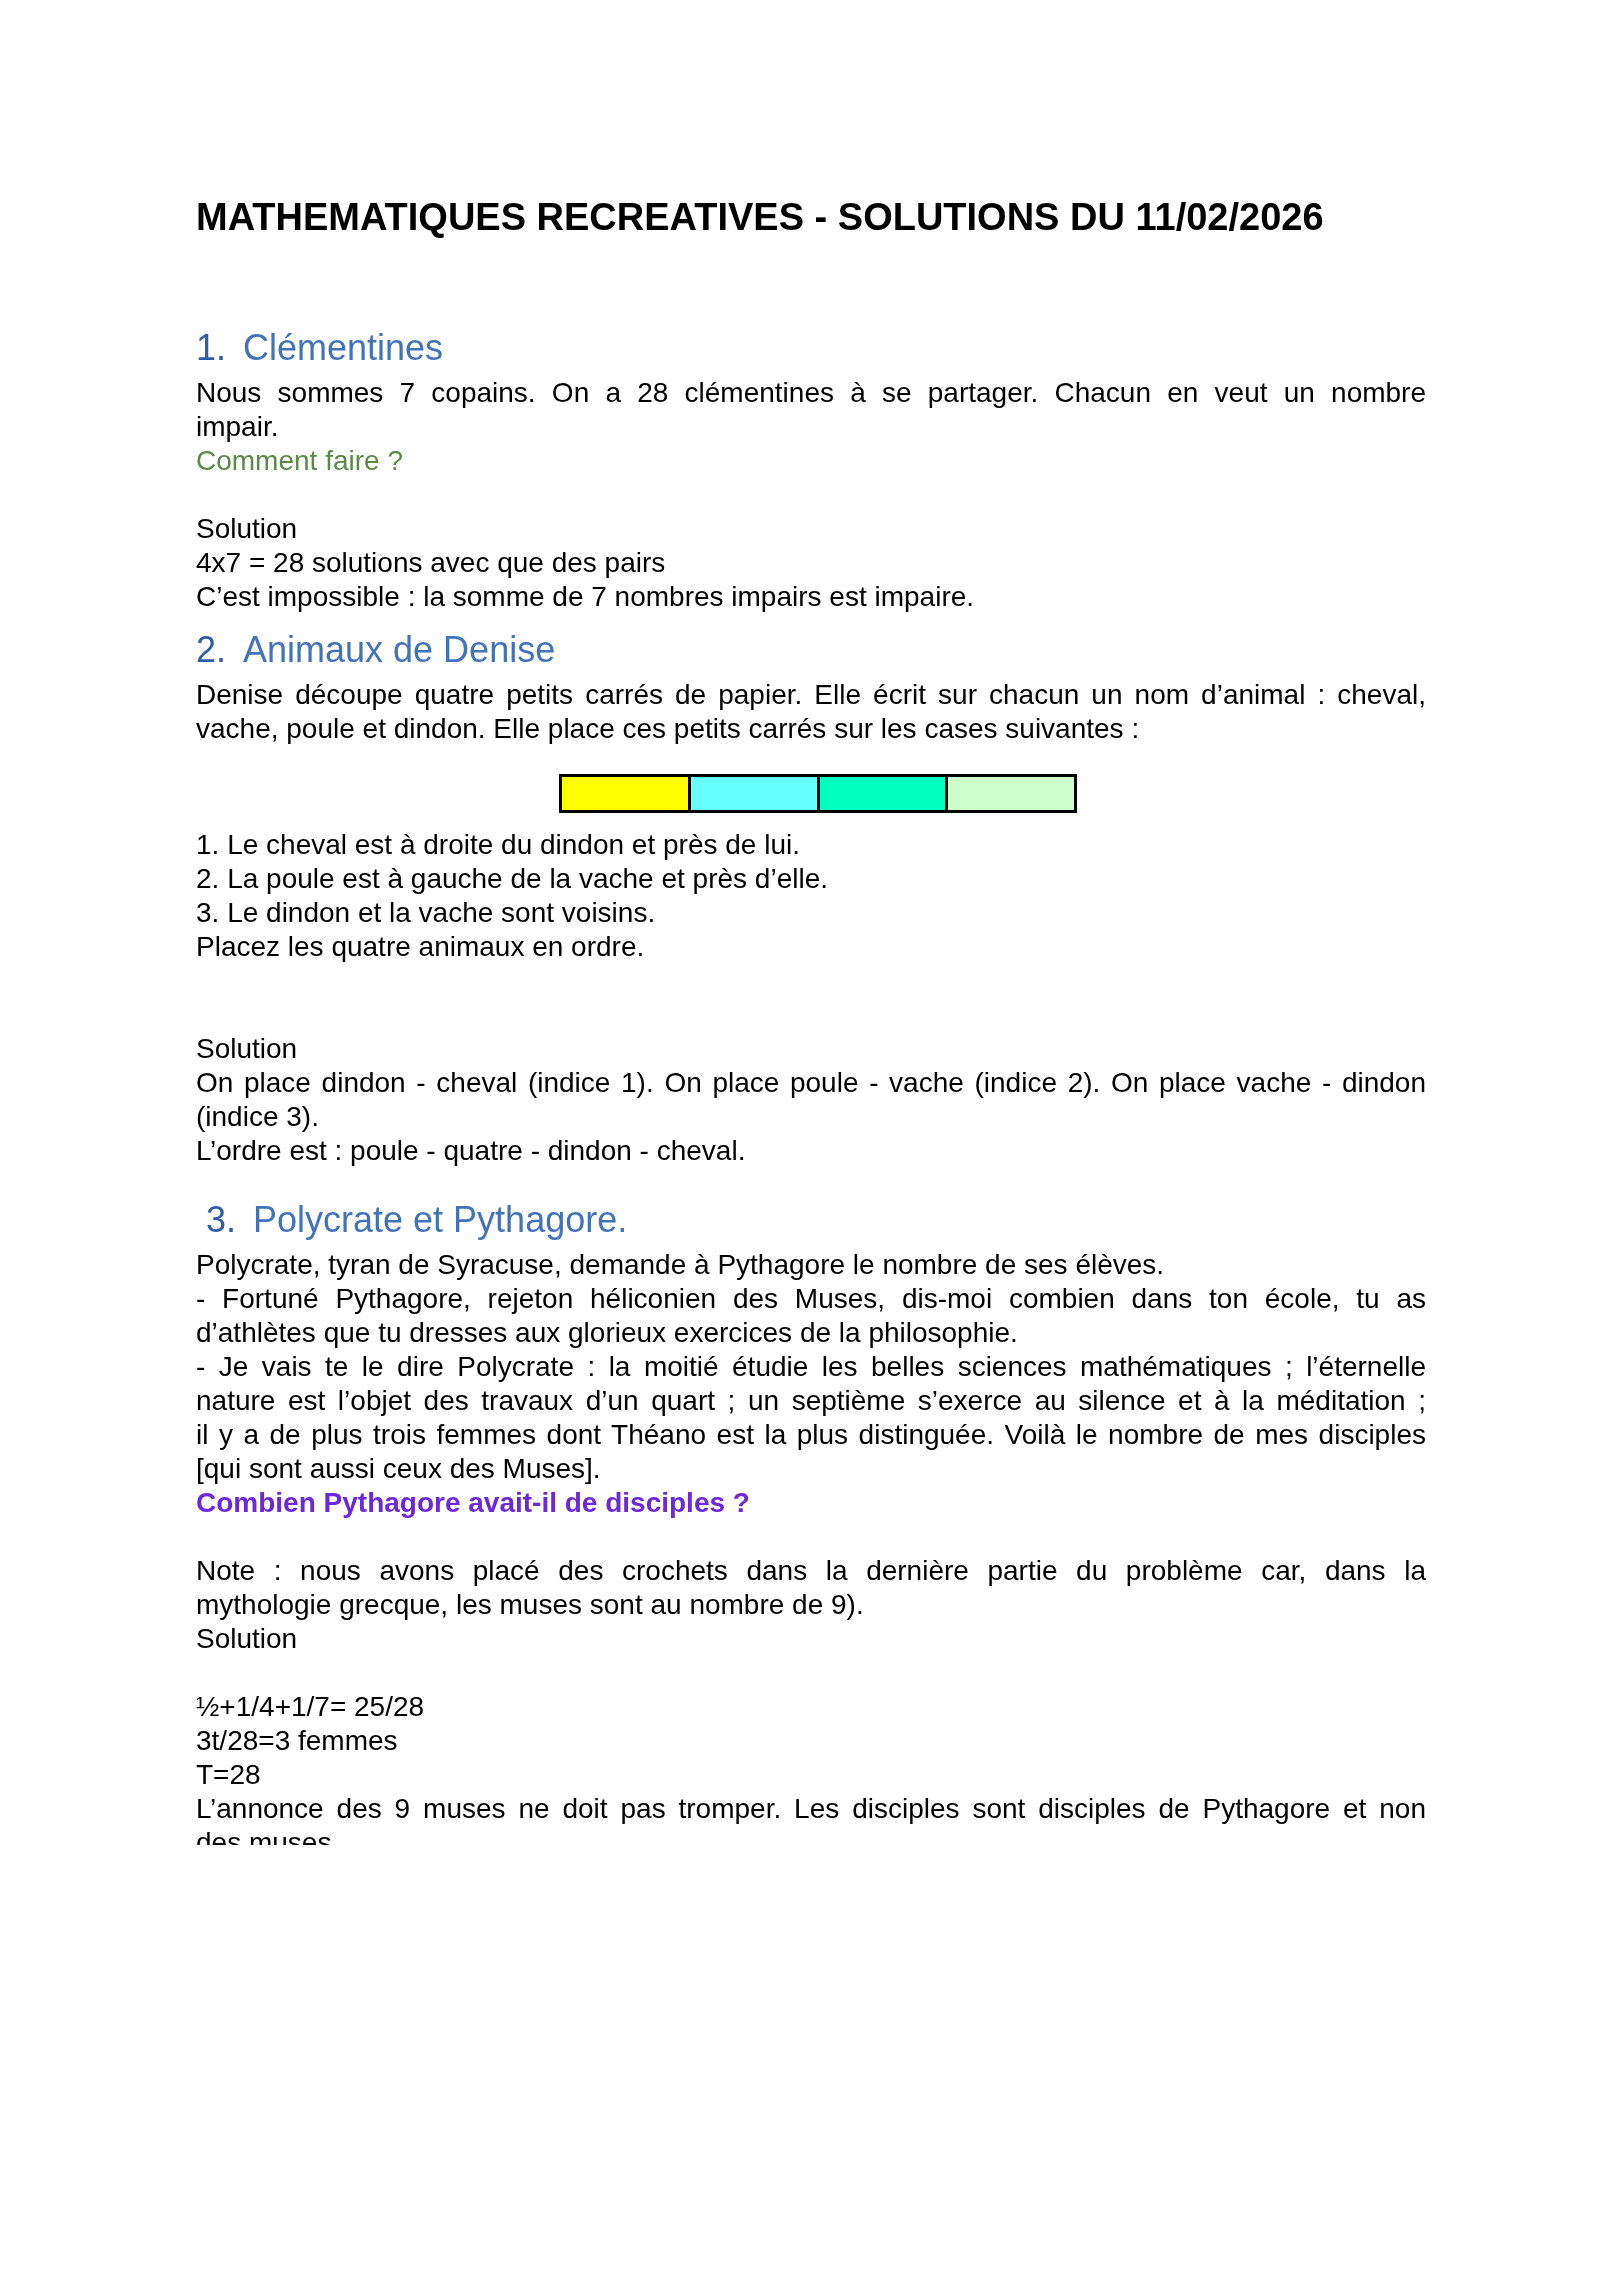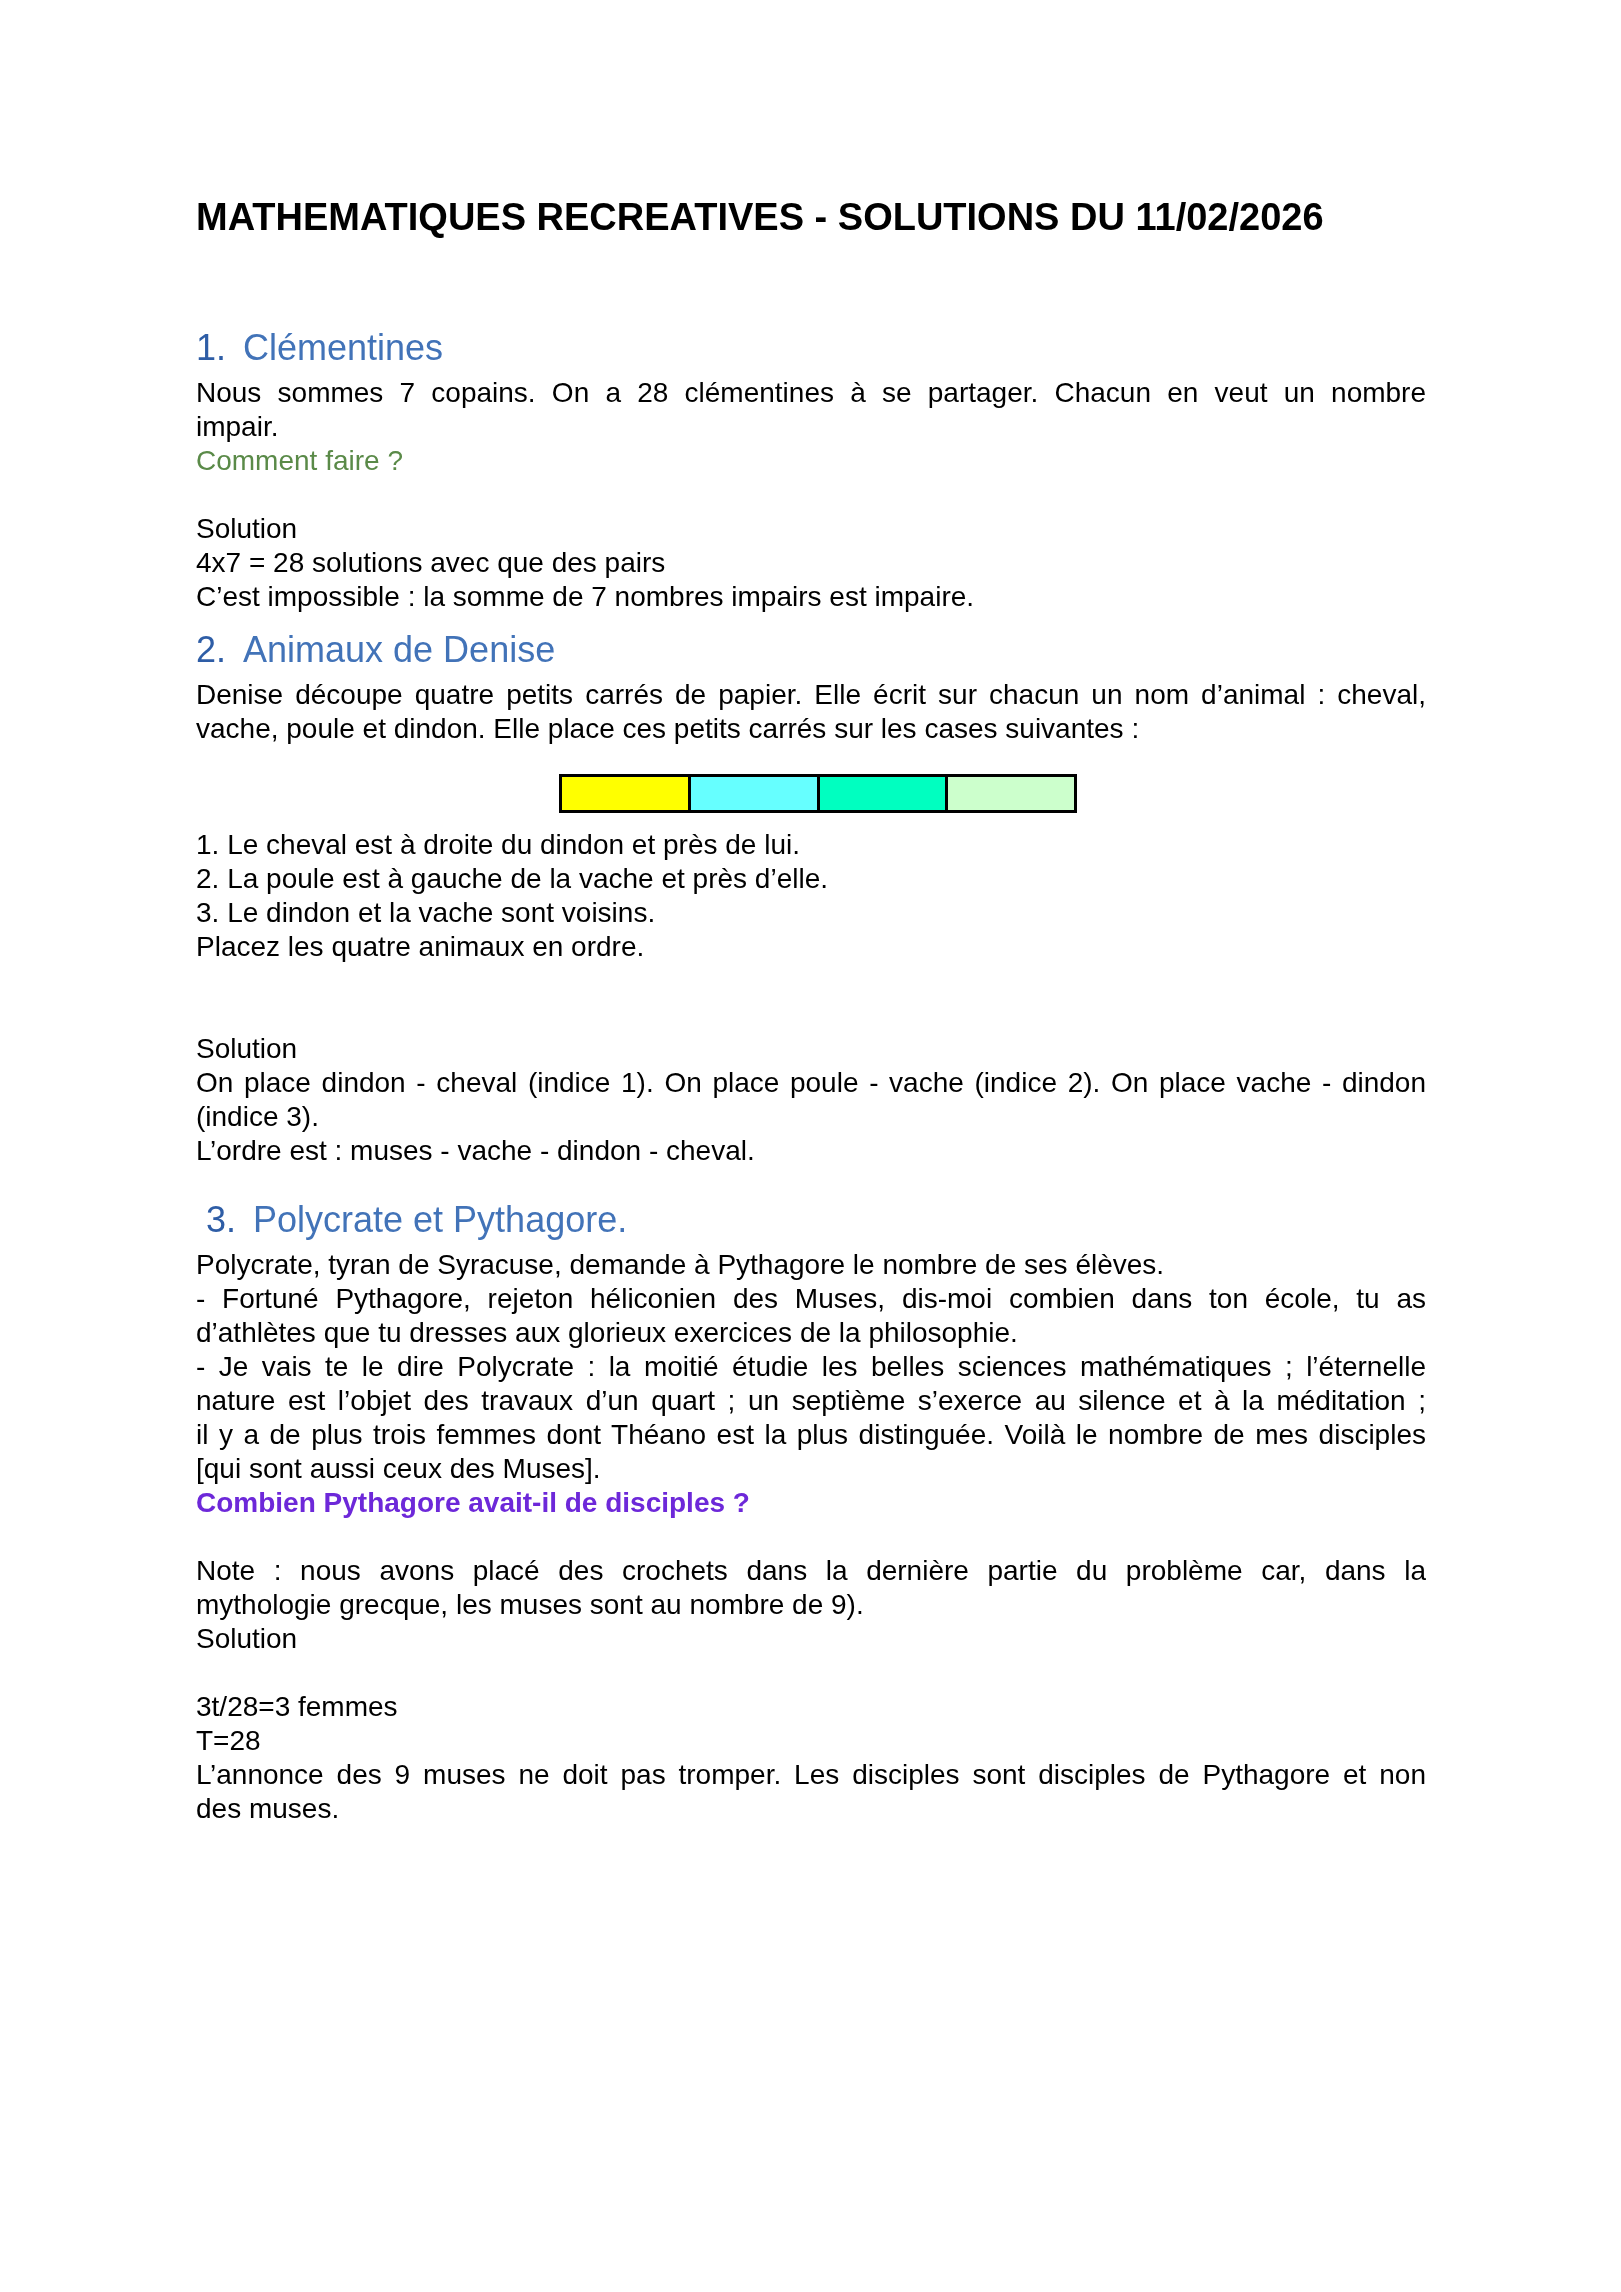--- a/index.html
+++ b/index.html
@@ -92,40 +92,41 @@
 
     <div class="line">1. Le cheval est à droite du dindon et près de lui.</div>
     <div class="line">2. La poule est à gauche de la vache et près d’elle.</div>
     <div class="line">3. Le dindon et la vache sont voisins.</div>
     <div class="line">Placez les quatre animaux en ordre.</div>
     <div class="line blank"></div>
     <div class="line blank"></div>
     <div class="line">Solution</div>
     <div class="line j">On place dindon - cheval (indice 1). On place poule - vache (indice 2). On place vache - dindon</div>
     <div class="line">(indice 3).</div>
-    <div class="line">L’ordre est : muses - vache - dindon - cheval.</div>
+    <div class="line">L’ordre est : poule - quatre - dindon - cheval.</div>
   </div>
 
   <div class="section s3">
     <div class="h">
       <span class="num">3.</span><span class="ht">Polycrate et Pythagore.</span>
     </div>
     <div class="line">Polycrate, tyran de Syracuse, demande à Pythagore le nombre de ses élèves.</div>
     <div class="line j">- Fortuné Pythagore, rejeton héliconien des Muses, dis-moi combien dans ton école, tu as</div>
     <div class="line">d’athlètes que tu dresses aux glorieux exercices de la philosophie.</div>
     <div class="line j">- Je vais te le dire Polycrate : la moitié étudie les belles sciences mathématiques ; l’éternelle</div>
     <div class="line j">nature est l’objet des travaux d’un quart ; un septième s’exerce au silence et à la méditation ;</div>
     <div class="line j">il y a de plus trois femmes dont Théano est la plus distinguée. Voilà le nombre de mes disciples</div>
     <div class="line">[qui sont aussi ceux des Muses].</div>
     <div class="line g2">Combien Pythagore avait-il de disciples ?</div>
     <div class="line blank"></div>
     <div class="line j">Note : nous avons placé des crochets dans la dernière partie du problème car, dans la</div>
     <div class="line">mythologie grecque, les muses sont au nombre de 9).</div>
     <div class="line">Solution</div>
     <div class="line blank"></div>
+    <div class="line">½+1/4+1/7= 25/28</div>
     <div class="line">3t/28=3 femmes</div>
     <div class="line">T=28</div>
     <div class="line j">L’annonce des 9 muses ne doit pas tromper. Les disciples sont disciples de Pythagore et non</div>
     <div class="line">des muses.</div>
   </div>
 
 </div>
 
 
 </body></html>

